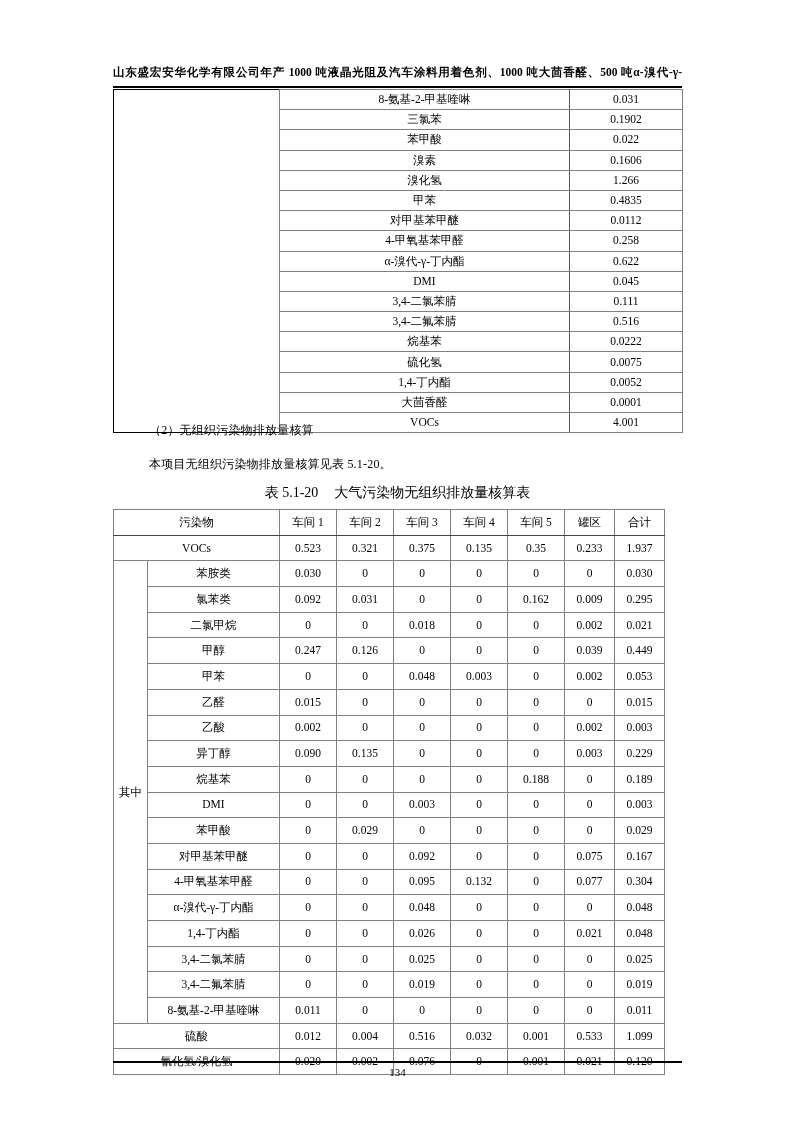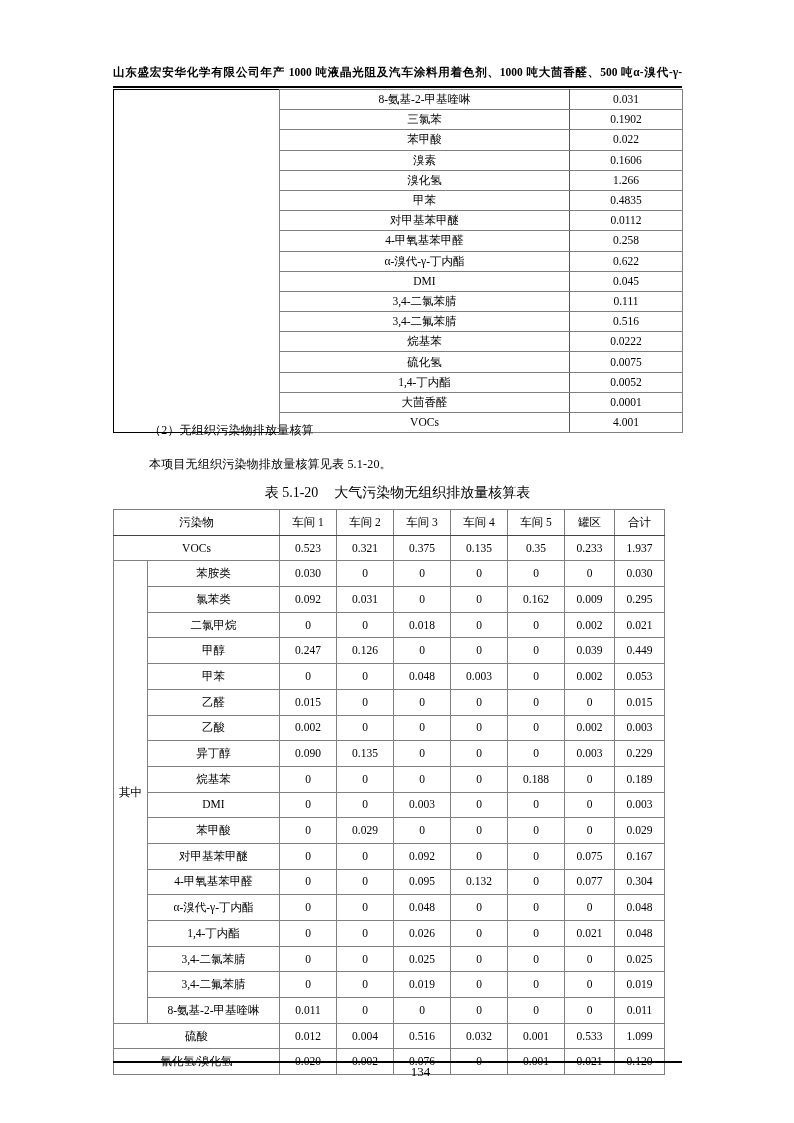--- a/index.html
+++ b/index.html
@@ -143,23 +143,22 @@
     width: 569px;
     height: 0;
     border-top: 2.2px solid #000;
   }
   .footer-num {
     position: absolute;
     left: 113px;
     top: 1064px;
     width: 569px;
     text-align: center;
-    font-size: 13px;
+    font-size: 11px;
     line-height: 16px;
-    margin-left: 23px;
   }
 </style>
 </head>
 <body>
 
 <div class="page">
 
   <div class="header-block">
     <div class="header-line l1">山东盛宏安华化学有限公司年产 1000 吨液晶光阻及汽车涂料用着色剂、1000 吨大茴香醛、500 吨α-溴代-γ-</div>
   </div>

